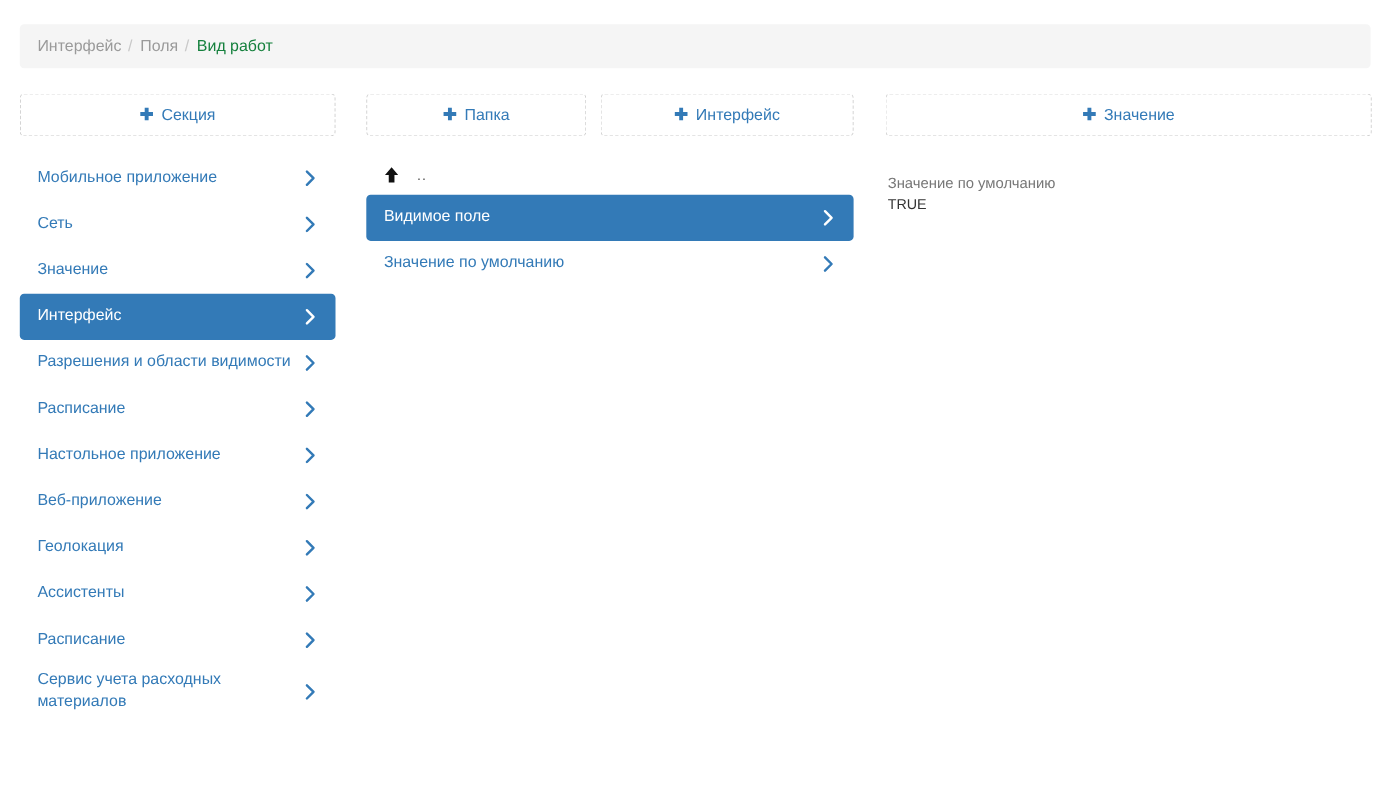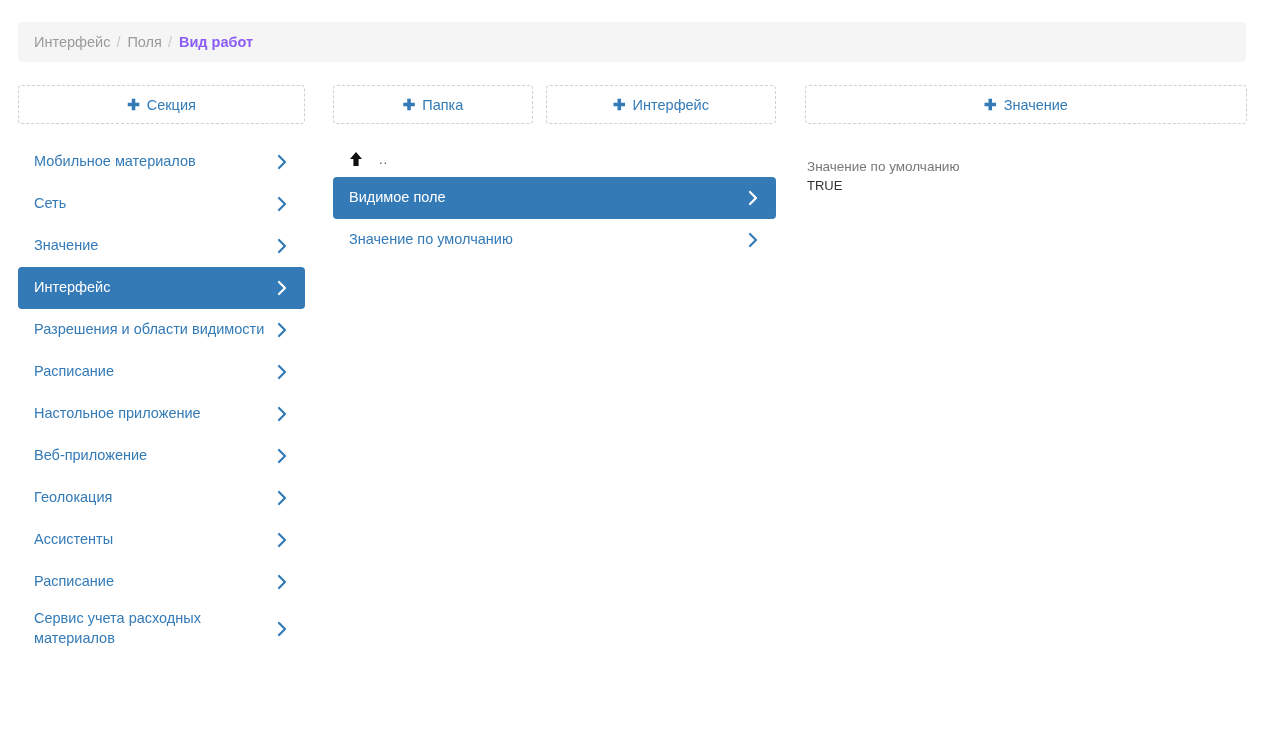--- a/index.html
+++ b/index.html
@@ -30,22 +30,22 @@
   .crumb-link {
     color: #9a9a9a;
     text-decoration: none;
     cursor: pointer;
   }
   .crumb-sep {
     color: #c8c8c8;
     margin: 0 7px 0 6px;
   }
   .crumb-active {
-    color: #8b5cf6;
-    font-weight: 700;
+    color: #15803d;
+    font-weight: 400;
   }
 
   
   .col {
     position: absolute;
     top: 85px;
   }
   .col-sections { left: 18px;  width: 287px; }
   .col-folders  { left: 333px; width: 200px; }
   .col-settings { left: 546px; width: 230px; }
@@ -158,21 +158,21 @@
 <div class="col col-sections">
 
   <div class="add-btn">
     <span class="plus">✚</span>
     <span>Секция</span>
   </div>
 
   <div class="rowlist">
 
     <div class="row">
-      <span class="row-label">Мобильное материалов</span>
+      <span class="row-label">Мобильное приложение</span>
       <span class="chev">
         <svg width="11" height="16" viewBox="0 0 11 16">
             <path d="M2 2 L8 8 L2 14" fill="none" stroke="currentColor" stroke-width="2.2" stroke-linecap="round" stroke-linejoin="round"></path>
           </svg>
       </span>
     </div>
 
     <div class="row">
       <span class="row-label">Сеть</span>
       <span class="chev">

